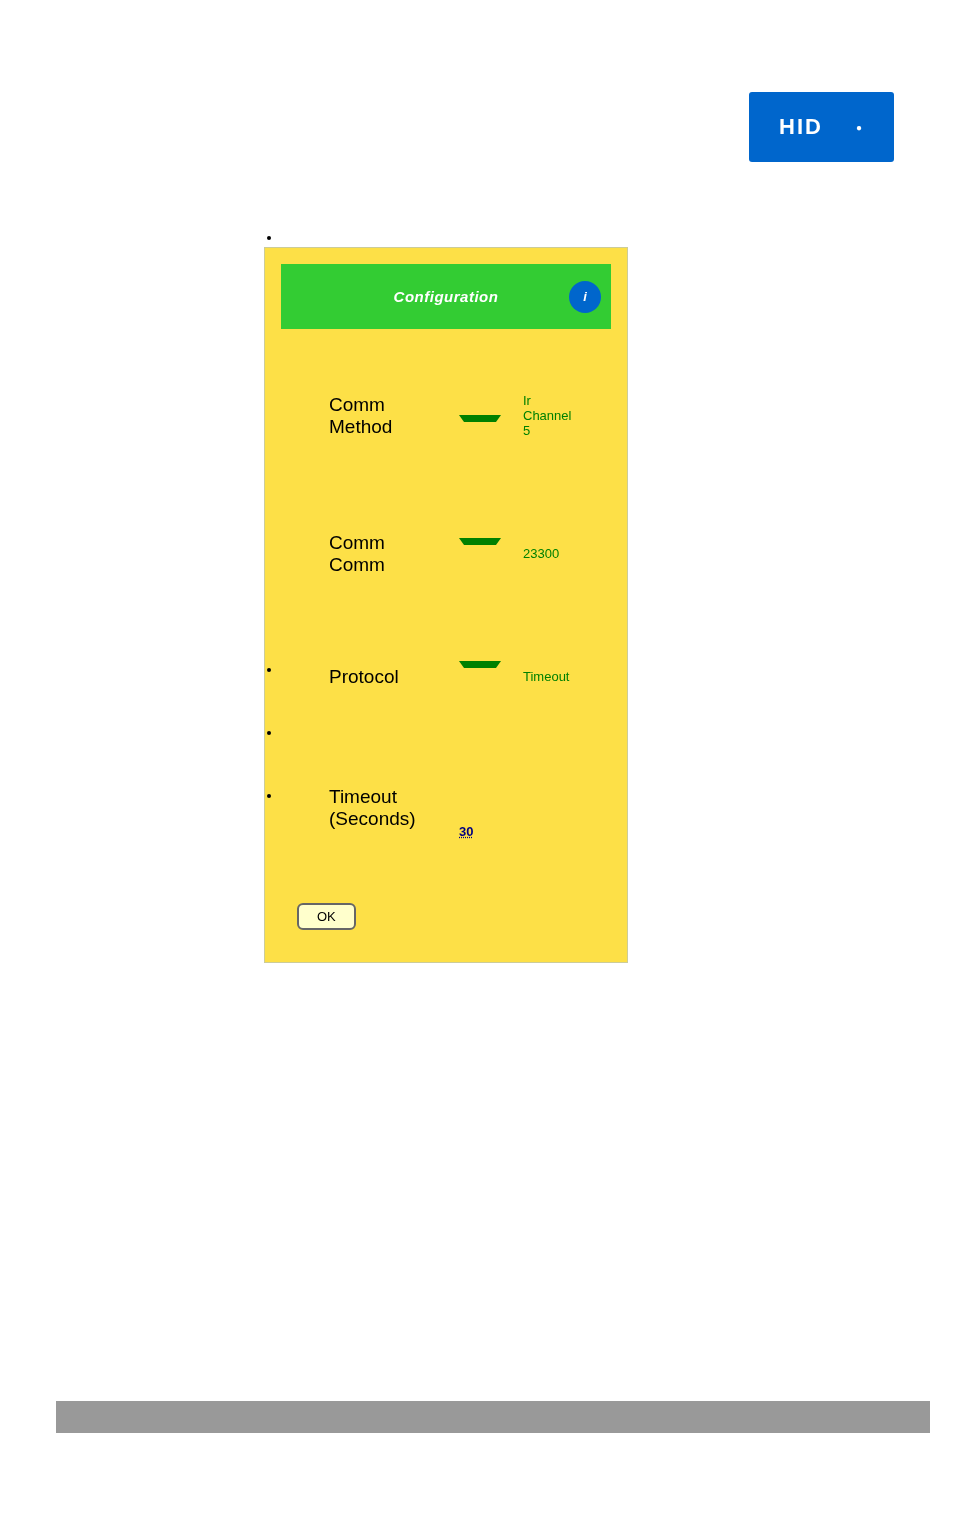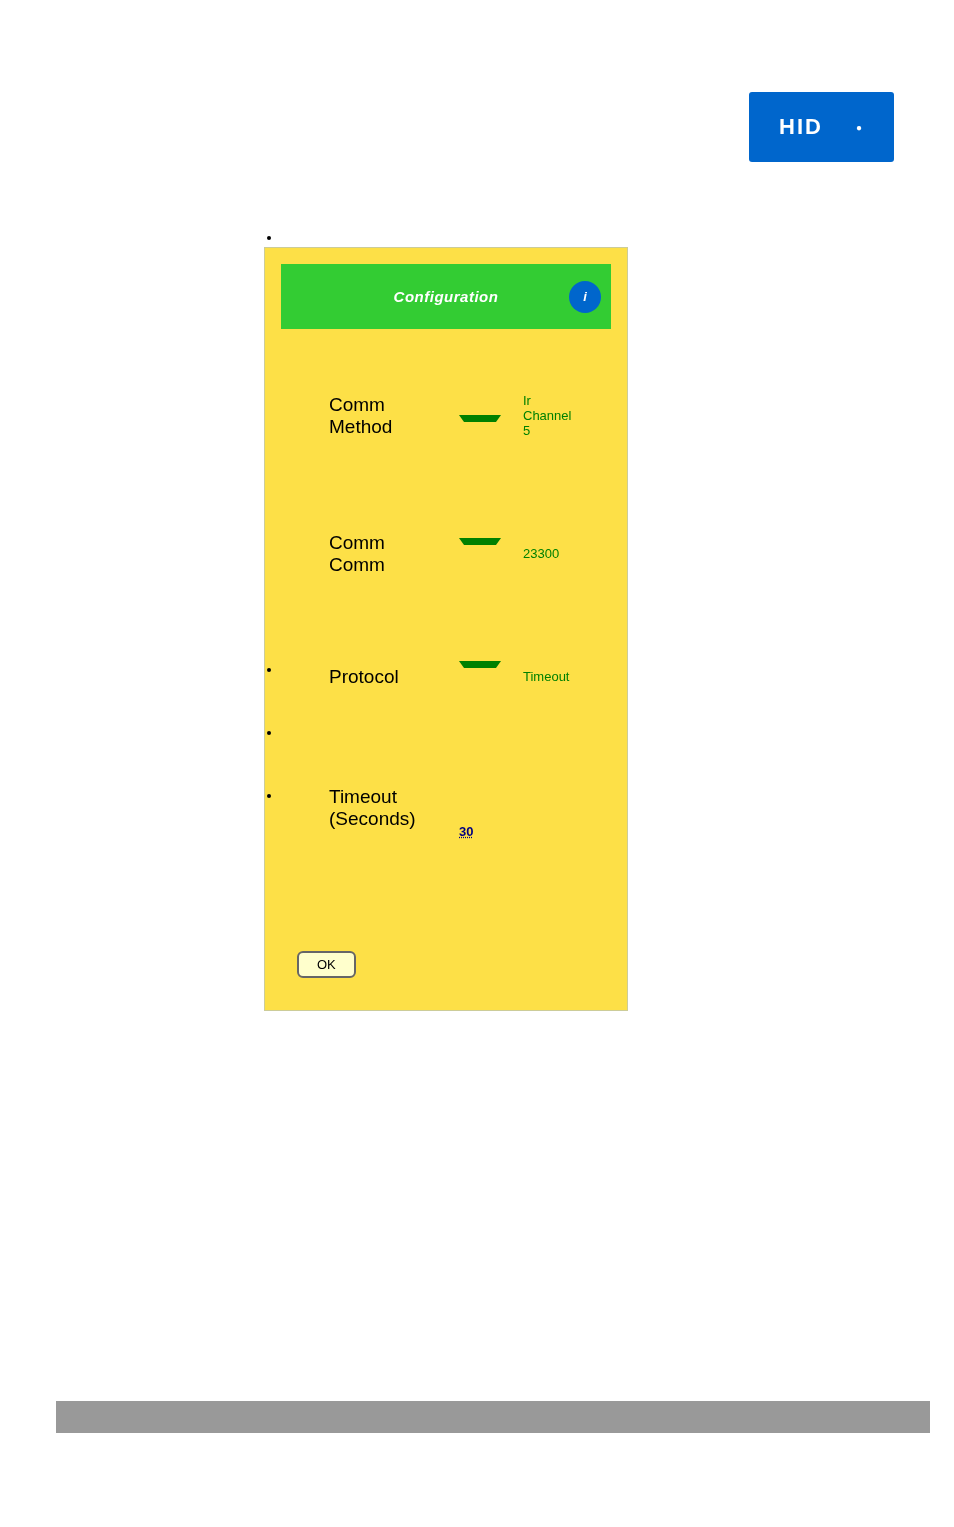--- a/index.html
+++ b/index.html
@@ -147,21 +147,20 @@
       color: #000080;
       font-size: 13px;
       font-weight: bold;
       text-decoration: underline;
       text-decoration-style: dotted;
       margin-top: 48px;
     }
 
     .ok-button-area {
       padding: 0 16px 16px 16px;
-      margin-top: 48px;
     }
 
     .ok-button {
       border: 2px solid #666;
       border-radius: 6px;
       background: #ffffcc;
       padding: 4px 18px;
       font-size: 13px;
       color: #000;
       cursor: pointer;

